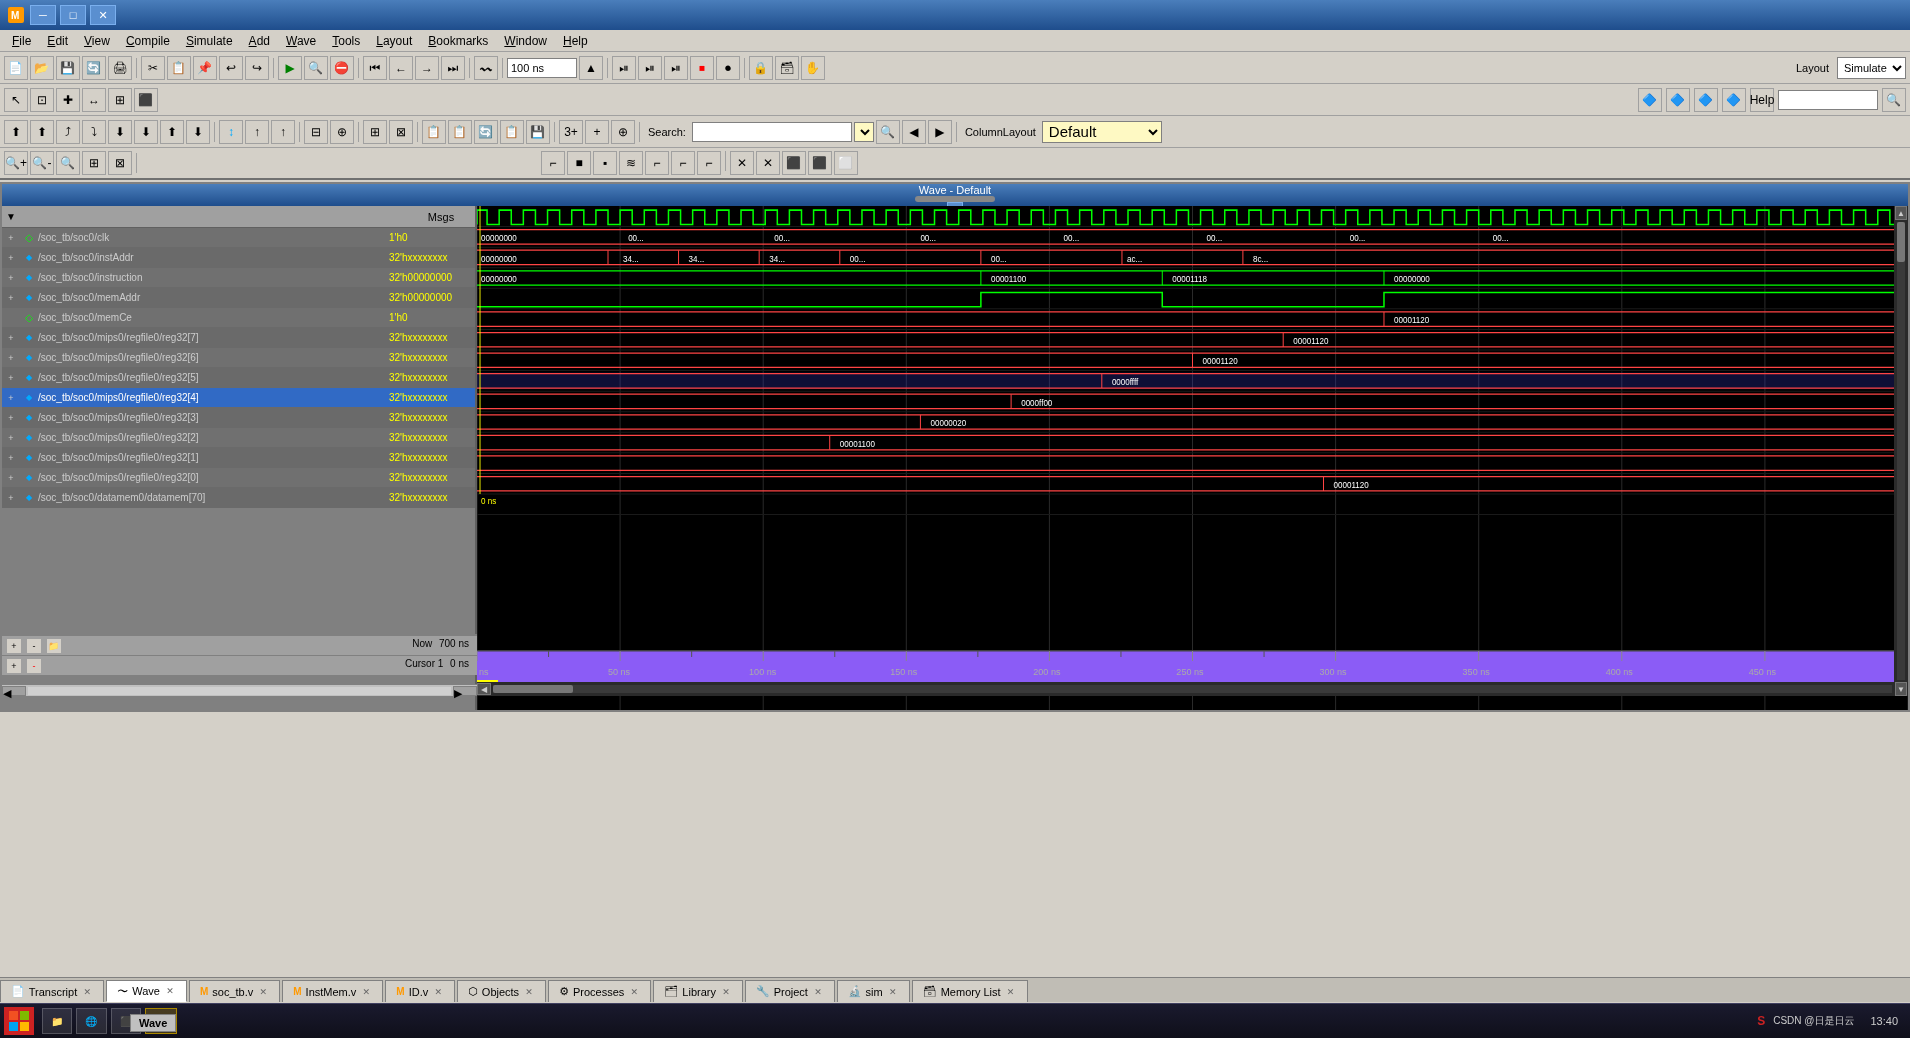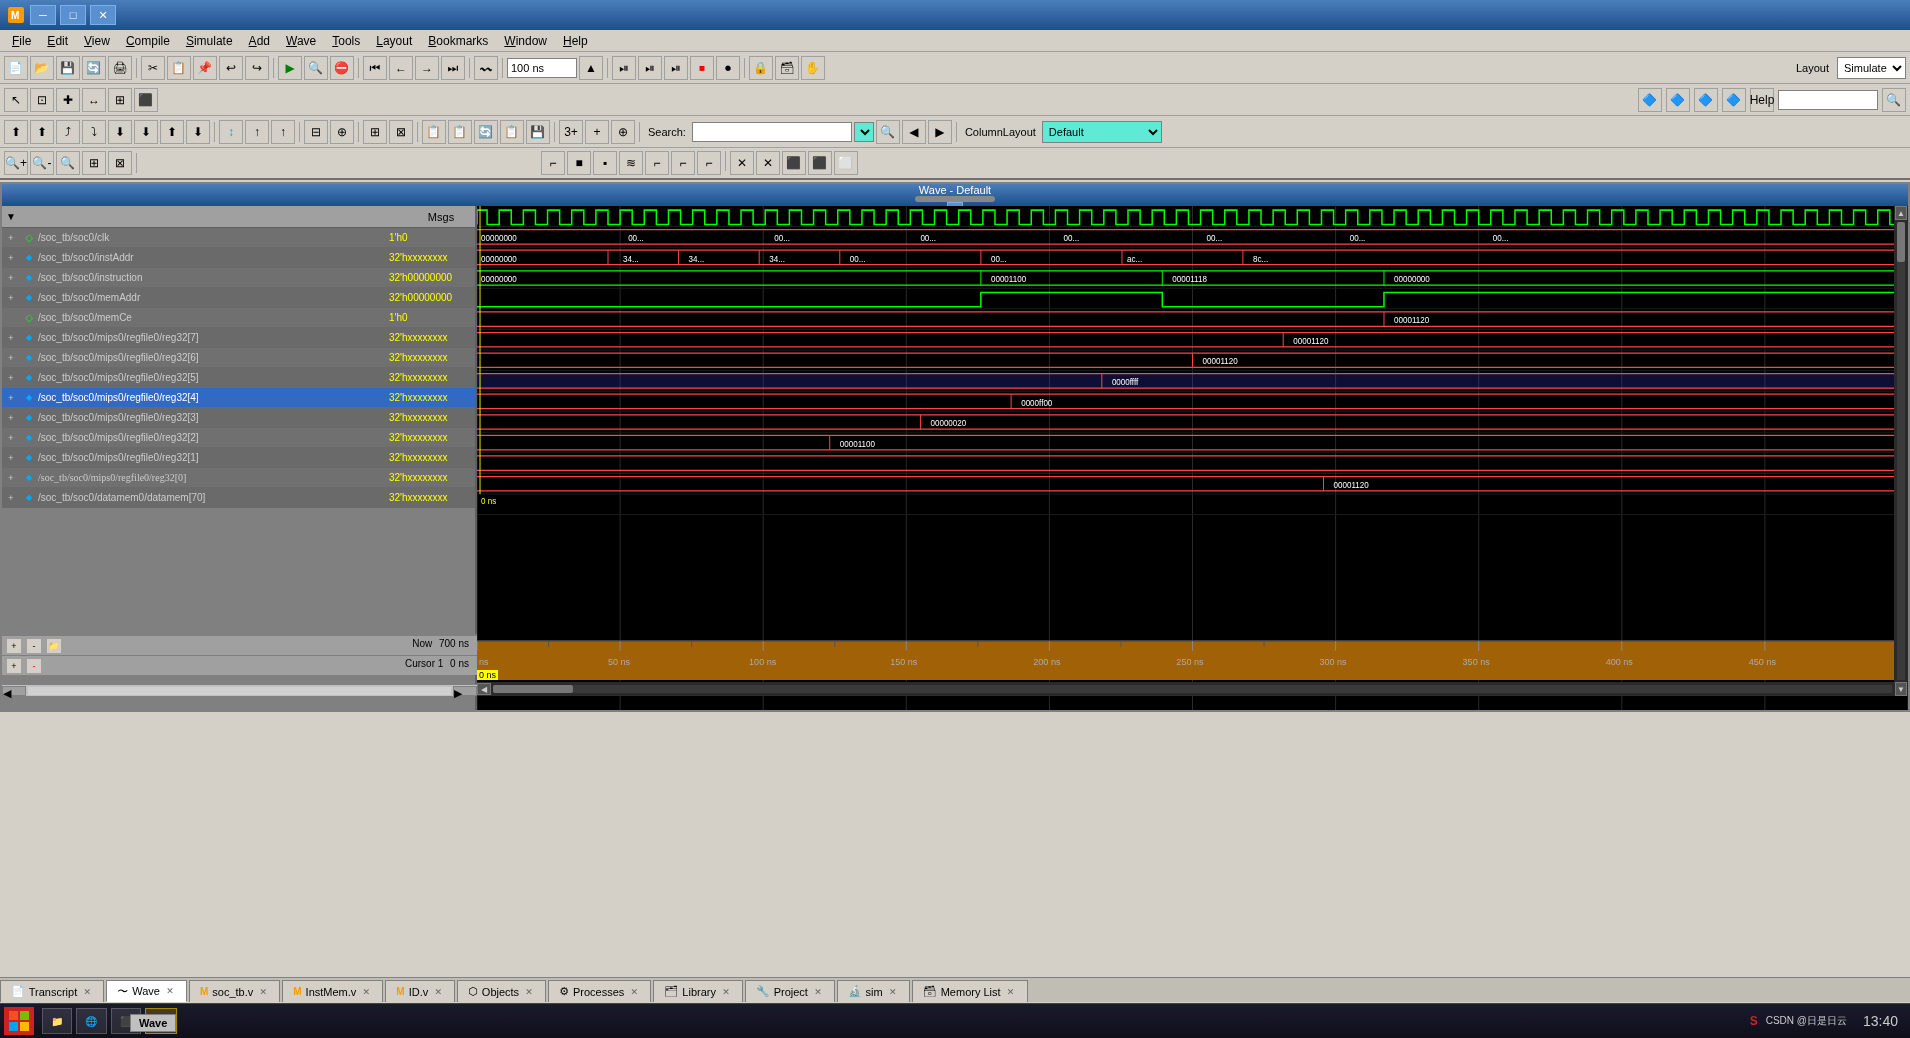--- a/index.html
+++ b/index.html
@@ -213,21 +213,21 @@
       height: 26px; padding: 0 8px; background: rgba(255,255,255,0.1); border: 1px solid rgba(255,255,255,0.2);
       color: #ccc; font-size: 10px; display: flex; align-items: center; cursor: pointer; margin-right: 4px;
     }
     .taskbar-icons { margin-left: auto; display: flex; align-items: center; gap: 8px; padding-right: 8px; }
 
     .search-input {
       width: 160px; height: 20px; border: 1px solid #808080; background: white; padding: 0 3px; font-size: 11px;
     }
 
     .column-layout-select {
-      height: 22px; border: 1px solid #808080; background: #5eead4; font-size: 11px; padding: 0 2px; width: 120px;
+      height: 22px; border: 1px solid #808080; background: #fef9c3; font-size: 15px; padding: 0 2px; width: 120px;
     }
 
     .now-label { font-size: 10px; color: #000; }
     .cursor-label { font-size: 10px; color: #000; }
 
   </style>
 </head>
 <body>
 
 <div class="title-bar">
@@ -497,21 +497,21 @@
         <div class="signal-row" style="background: #6a6a6a;">
           <div class="signal-expand">+</div>
           <div class="signal-icon" style="color: #00aaff; font-size: 8px;">◆</div>
           <div class="signal-name" style="color: #cccccc; font-size: 10px;">/soc_tb/soc0/mips0/regfile0/reg32[1]</div>
           <div class="signal-value">32'hxxxxxxxx</div>
         </div>
 
         <div class="signal-row" style="background: #707070;">
           <div class="signal-expand">+</div>
           <div class="signal-icon" style="color: #00aaff; font-size: 8px;">◆</div>
-          <div class="signal-name" style="color: #cccccc; font-size: 10px; font-family: Liberation Serif, serif;">/soc_tb/soc0/mips0/regfile0/reg32[0]</div>
+          <div class="signal-name" style="color: #cccccc; font-size: 10px;">/soc_tb/soc0/mips0/regfile0/reg32[0]</div>
           <div class="signal-value">32'hxxxxxxxx</div>
         </div>
 
         <div class="signal-row" style="background: #6a6a6a;">
           <div class="signal-expand">+</div>
           <div class="signal-icon" style="color: #00aaff; font-size: 8px;">◆</div>
           <div class="signal-name" style="color: #cccccc; font-size: 10px;">/soc_tb/soc0/datamem0/datamem[70]</div>
           <div class="signal-value">32'hxxxxxxxx</div>
         </div>
       </div>
@@ -673,21 +673,21 @@
         <line x1="0" y1="263" x2="1420" y2="263" stroke="#ff4444" stroke-width="1.2"></line>
         <line x1="0" y1="277" x2="1420" y2="277" stroke="#ff4444" stroke-width="1.2"></line>
         <line x1="840" y1="263" x2="840" y2="277" stroke="#ff4444" stroke-width="1"></line>
         <text x="850" y="274" font-size="8" fill="white">00001120</text>
 
         <line x1="3" y1="0" x2="3" y2="280" stroke="#ffff00" stroke-width="1" opacity="0.9"></line>
 
         <text x="4" y="290" font-size="8" fill="#ffff00">0 ns</text>
       </svg>
 
-      <div style="position: absolute; bottom: 30px; left: 0; width: 100%; height: 40px; background: #a16207; border-top: 1px solid #404040;">
+      <div style="position: absolute; bottom: 20px; left: 0; width: 100%; height: 40px; background: #8b5cf6; border-top: 1px solid #404040;">
         <svg width="100%" height="40" viewBox="0 0 1420 40" preserveAspectRatio="none">
 
           <line x1="0" y1="0" x2="1420" y2="0" stroke="#444" stroke-width="1"></line>
 
           <line x1="0" y1="0" x2="0" y2="10" stroke="#888" stroke-width="1"></line>
           <line x1="142" y1="0" x2="142" y2="10" stroke="#888" stroke-width="1"></line>
           <line x1="284" y1="0" x2="284" y2="10" stroke="#888" stroke-width="1"></line>
           <line x1="426" y1="0" x2="426" y2="10" stroke="#888" stroke-width="1"></line>
           <line x1="568" y1="0" x2="568" y2="10" stroke="#888" stroke-width="1"></line>
           <line x1="710" y1="0" x2="710" y2="10" stroke="#888" stroke-width="1"></line>
@@ -815,15 +815,15 @@
       <text x="2" y="11" font-size="9" fill="white" font-weight="bold">M</text>
     </svg>
   </div>
 
   <div class="taskbar-icons">
 
     <div style="position: absolute; left: 130px; bottom: 6px; background: #c0c0c0; border: 1px solid #808080; padding: 2px 8px; font-size: 11px; font-weight: bold;">Wave</div>
 
     <span style="color: #cc2222; font-weight: bold; font-size: 12px;">S</span>
     <span style="color: #ccc; font-size: 10px;">CSDN @日是日云</span>
-    <span style="color: #ccc; font-size: 14px; margin-left: 8px;">13:40</span>
+    <span style="color: #ccc; font-size: 11px; margin-left: 8px;">13:40</span>
   </div>
 </div>
 
 </body></html>

